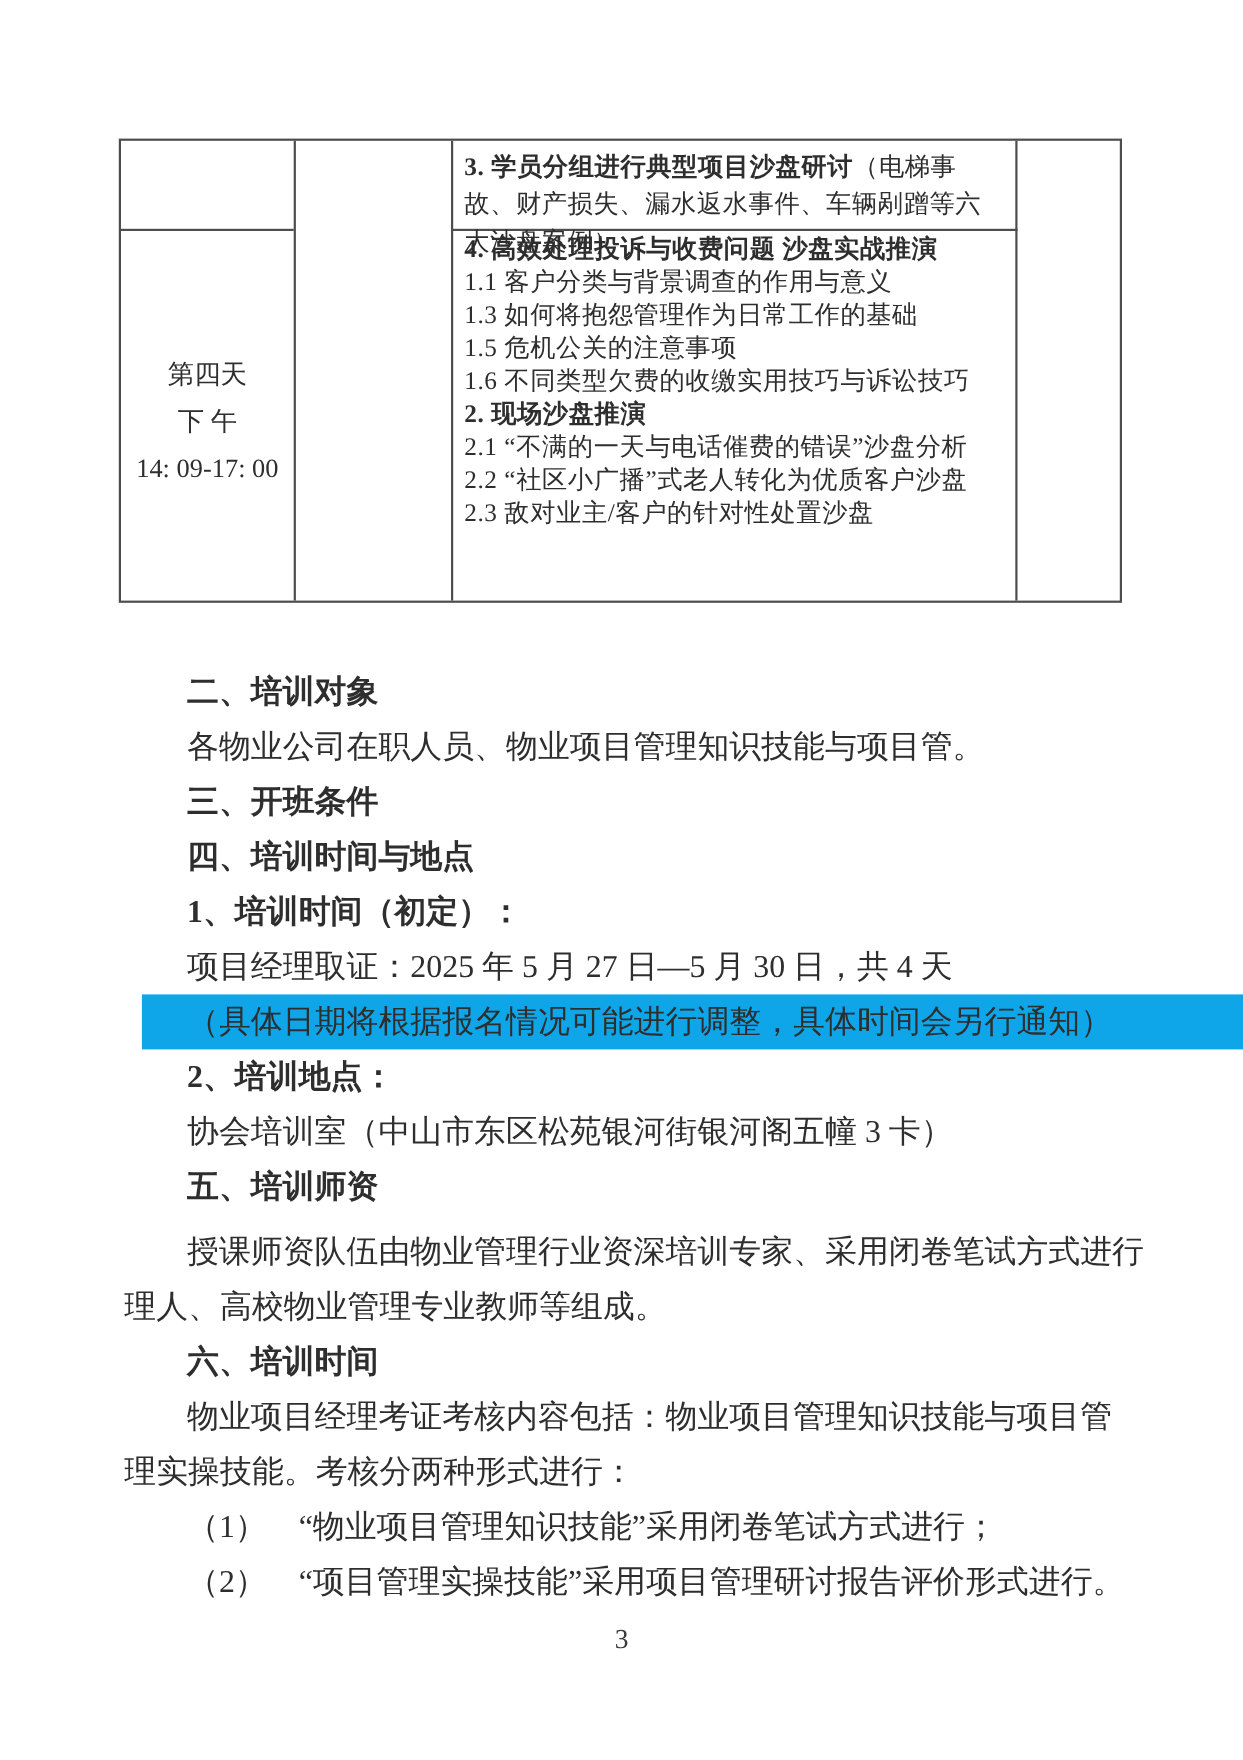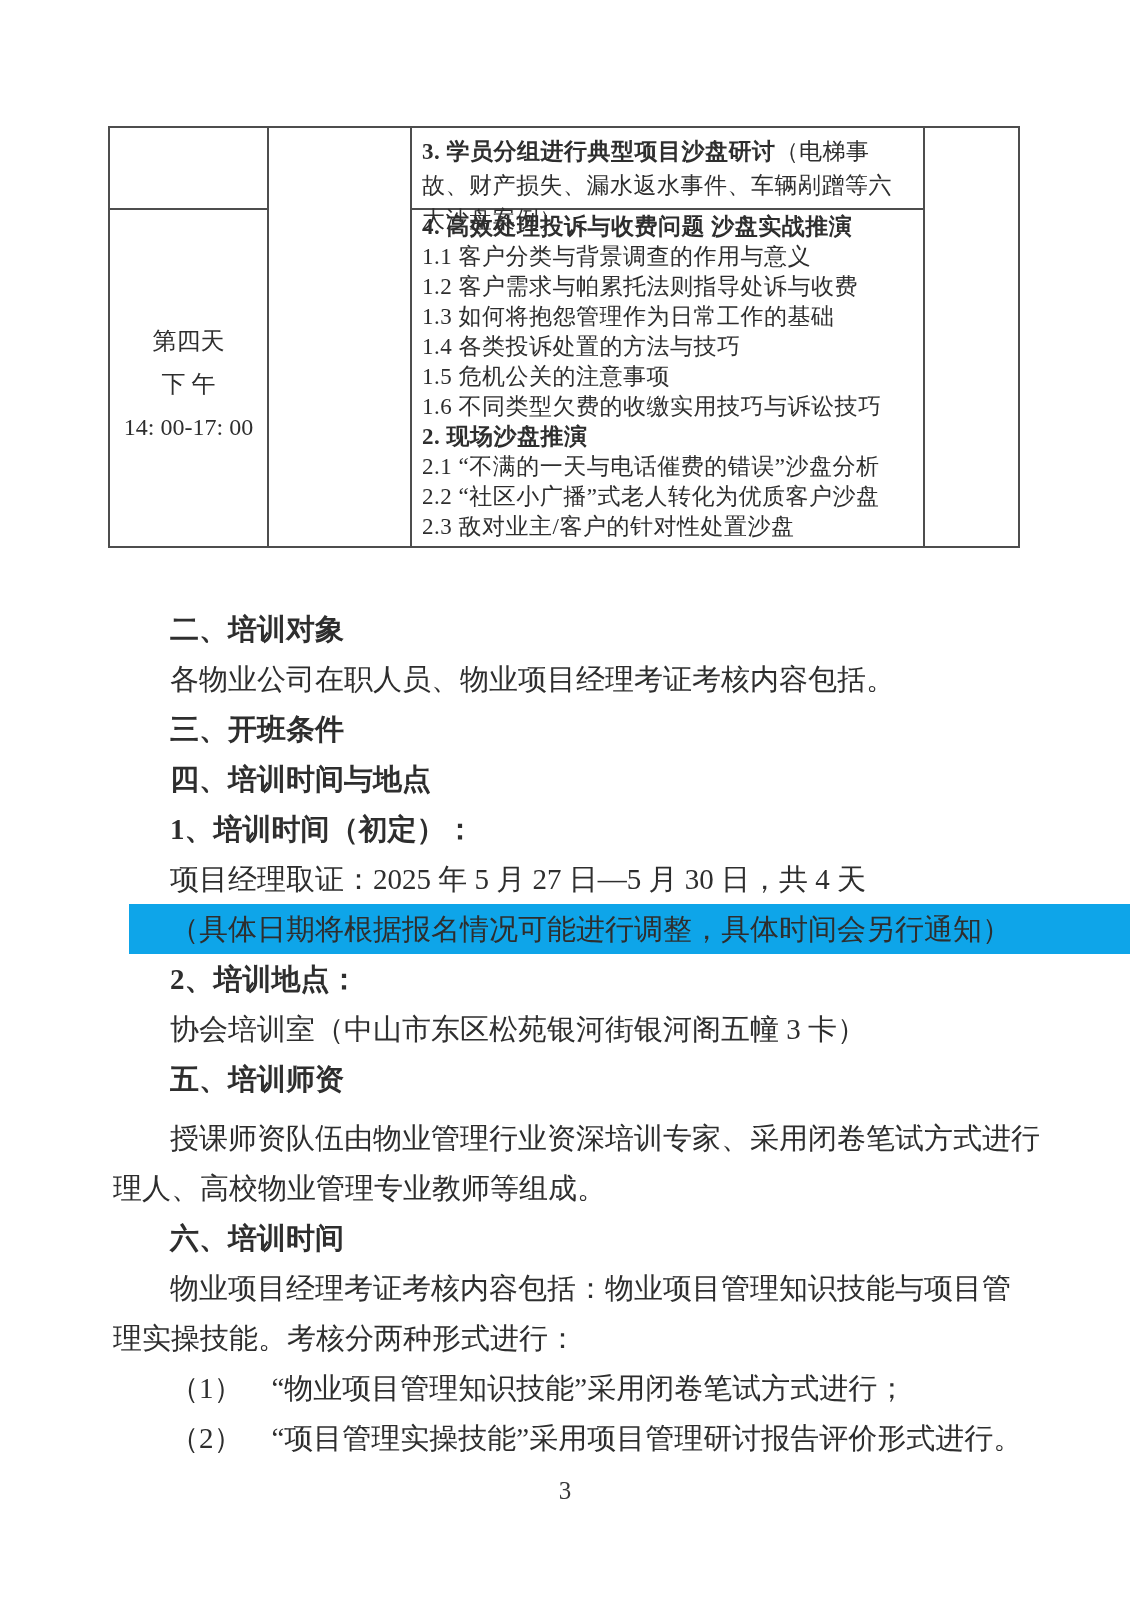--- a/index.html
+++ b/index.html
@@ -65,41 +65,39 @@
   <div class="hseg h1"></div>
   <div class="hseg h2"></div>
 
   <div class="carryover">
     <span class="lead">3. 学员分组进行典型项目沙盘研讨</span><span>（电梯事故、财产损失、漏水返水事件、车辆剐蹭等六大沙盘案例）</span>
   </div>
 
   <div class="time-block">
     <div class="tl">第四天</div>
     <div class="tl">下 午</div>
-    <div class="tl">14: 00-17: 00</div>
+    <div class="tl">14: 09-17: 00</div>
   </div>
 
   <div class="content-lines">
     <div class="cl bold">4. 高效处理投诉与收费问题 沙盘实战推演</div>
     <div class="cl">1.1 客户分类与背景调查的作用与意义</div>
-    <div class="cl">1.2 客户需求与帕累托法则指导处诉与收费</div>
     <div class="cl">1.3 如何将抱怨管理作为日常工作的基础</div>
-    <div class="cl">1.4 各类投诉处置的方法与技巧</div>
     <div class="cl">1.5 危机公关的注意事项</div>
     <div class="cl">1.6 不同类型欠费的收缴实用技巧与诉讼技巧</div>
     <div class="cl bold">2. 现场沙盘推演</div>
     <div class="cl">2.1 “不满的一天与电话催费的错误”沙盘分析</div>
     <div class="cl">2.2 “社区小广播”式老人转化为优质客户沙盘</div>
     <div class="cl">2.3 敌对业主/客户的针对性处置沙盘</div>
   </div>
 </div>
 
 <div class="body-text">
   <div class="bl heading">二、培训对象</div>
-  <div class="bl para">各物业公司在职人员、物业项目经理考证考核内容包括。</div>
+  <div class="bl para">各物业公司在职人员、物业项目管理知识技能与项目管。</div>
   <div class="bl heading">三、开班条件</div>
   <div class="bl heading">四、培训时间与地点</div>
   <div class="bl heading">1、培训时间（初定）：</div>
   <div class="bl para">项目经理取证：2025 年 5 月 27 日—5 月 30 日，共 4 天</div>
   <div class="bl para highlight">（具体日期将根据报名情况可能进行调整，具体时间会另行通知）</div>
   <div class="bl heading">2、培训地点：</div>
   <div class="bl para">协会培训室（中山市东区松苑银河街银河阁五幢 3 卡）</div>
   <div class="bl heading">五、培训师资</div>
   <div class="bl para gap">授课师资队伍由物业管理行业资深培训专家、采用闭卷笔试方式进行</div>
   <div class="bl cont">理人、高校物业管理专业教师等组成。</div>

